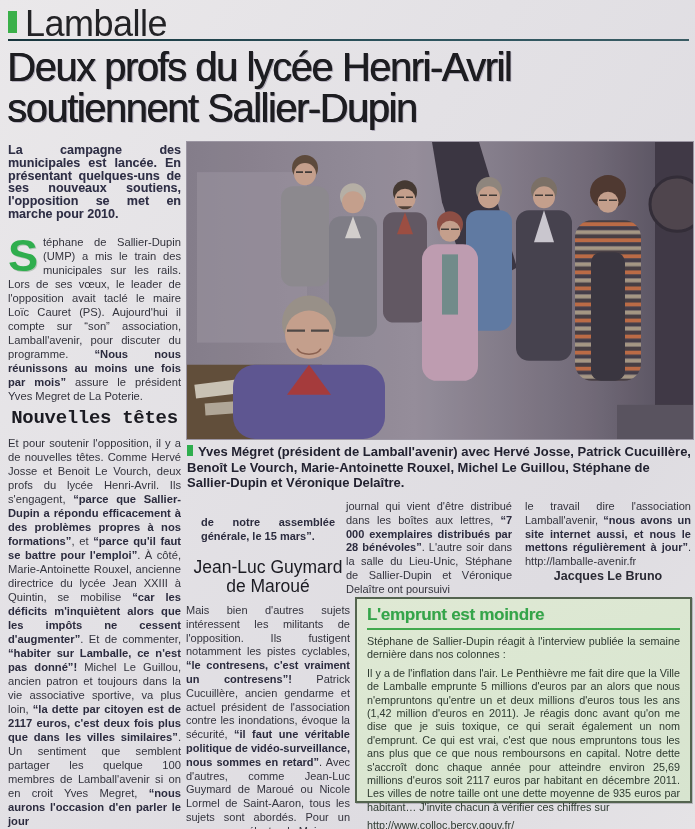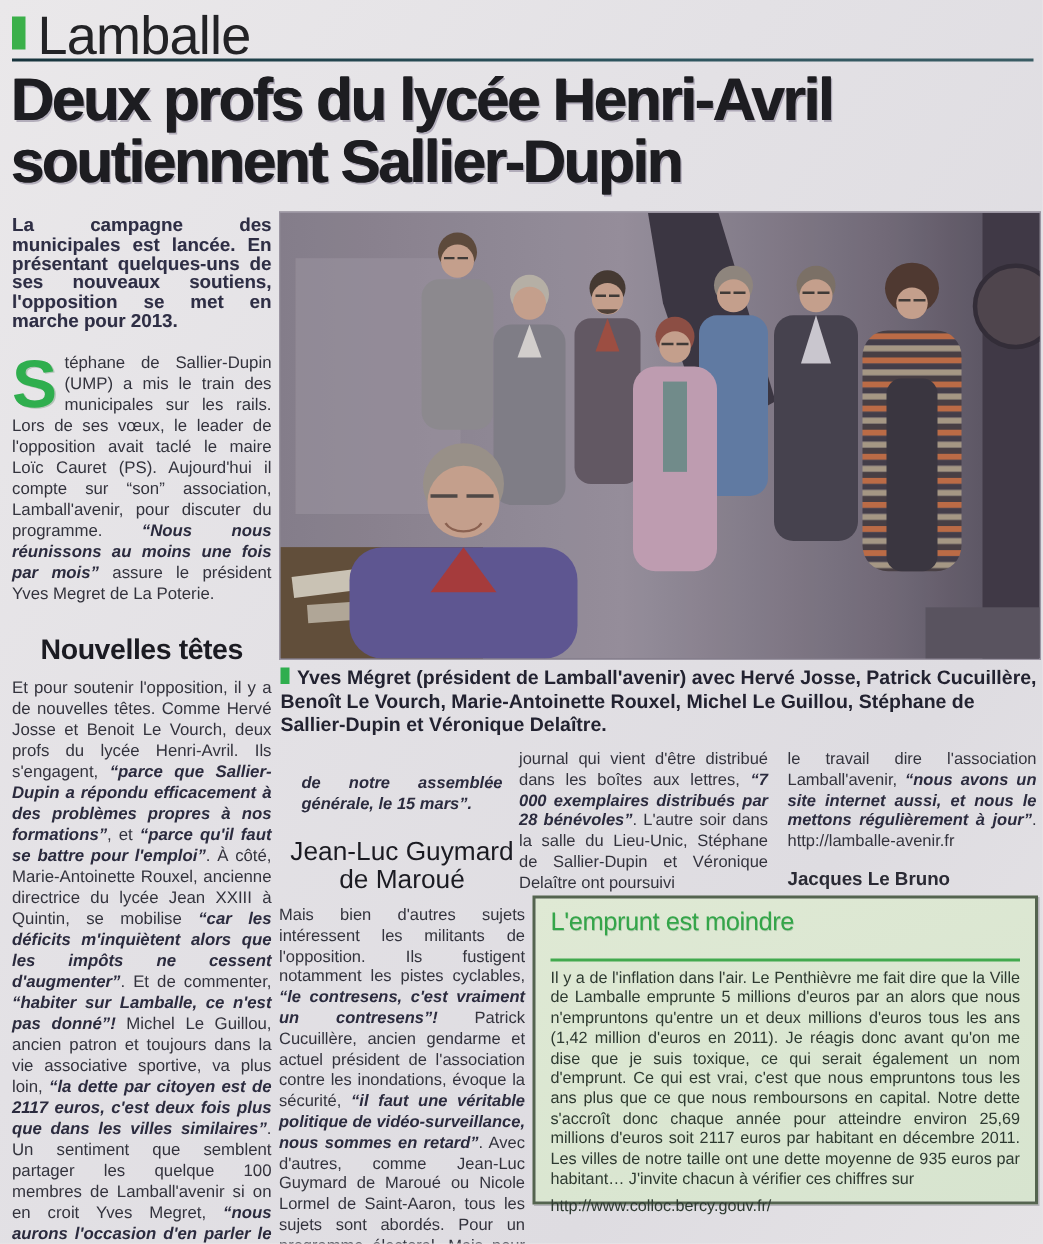--- a/index.html
+++ b/index.html
@@ -12,73 +12,73 @@
   .page{
     position:absolute;inset:0;
     background:linear-gradient(125deg,#eae8ea 0%,#e3e1e5 40%,#dedce1 75%,#e5e3e6 100%);
   }
   
   .section-bullet{position:absolute;left:8px;top:11px;width:9px;height:22px;background:#3bb04a;}
   .section-label{position:absolute;left:25px;top:3px;font-size:36px;font-weight:400;color:#232326;letter-spacing:-0.5px;}
   .header-rule{position:absolute;left:8px;top:39px;width:681px;height:2px;background:linear-gradient(to right,#17343c,#2d545e 60%,#3a5c64);}
   
   .headline{position:absolute;left:7px;top:47px;width:688px;
-    font-size:40px;line-height:41px;font-weight:700;letter-spacing:-1.5px;color:#1d1d21;
+    font-size:40px;line-height:41px;font-weight:400;letter-spacing:-1.5px;color:#1d1d21;
     text-shadow:0.6px 0 0 #1d1d21, 1.4px 1.4px 0 rgba(135,128,150,.55);}
   
   .col1{position:absolute;left:8px;top:144px;width:173px;}
   .intro{font-size:12.5px;line-height:12.8px;font-weight:700;color:#2e2e44;text-align:justify;margin:0 0 14px 0;
     text-shadow:.3px .3px 0 rgba(70,70,110,.25);}
   .body-text{font-size:11.2px;line-height:14px;color:#33333d;text-align:justify;margin:0;}
   .dropcap{float:left;font-size:45px;line-height:33px;font-weight:700;color:#2fae4e;margin:4px 5px 0 0;
     text-shadow:1px 1px 0 rgba(60,120,70,.3);}
-  .subhead{font-size:19px;font-weight:700;color:#1b1b22;text-align:center;margin:20px 0 7px 0;letter-spacing:-0.3px;}
-  .seg-q{font-weight:700;font-style:italic;color:#2b2b3e;}
+  .subhead{font-size:19px;font-weight:700;color:#1b1b22;text-align:center;margin:4px 0 7px 0;letter-spacing:-0.3px;font-family:Liberation Mono, monospace;}
+  .seg-q{font-weight:700;color:#2b2b3e;}
   
   .photo{position:absolute;left:186px;top:141px;width:506px;height:297px;border:1px solid #9b95a2;
     box-shadow:inset 0 0 18px rgba(40,30,50,.35);background:#7d7683;}
   .photo svg{display:block;width:100%;height:100%;}
   
   .caption{position:absolute;left:187px;top:444px;width:505px;font-size:13px;line-height:15.5px;
     font-weight:700;color:#222230;text-align:left;}
   .caption-bullet{display:inline-block;width:6px;height:11px;background:#2fae4e;margin-right:5px;}
   
   .colx{position:absolute;top:500px;width:165px;}
   .col2{left:186px;width:164px;}
   .col3{left:346px;width:166px;}
   .col4{left:525px;width:166px;}
   .col-body{font-size:11px;line-height:13.8px;color:#33333d;text-align:justify;margin:0;}
   .lead-quote{font-size:11px;line-height:14px;margin:15px;text-align:justify;}
   .subhead2{font-size:17.5px;line-height:18.5px;font-weight:400;color:#1b1b22;text-align:center;margin:12px 0 9px 0;}
-  .byline{font-size:12.5px;font-weight:700;color:#2a2a34;text-align:left;margin-top:10px;}
+  .byline{font-size:12.5px;font-weight:700;color:#2a2a34;text-align:center;}
   
   .green-box{position:absolute;left:355px;top:597px;width:337px;height:206px;box-sizing:border-box;
     background:linear-gradient(160deg,#dfe9d4,#d7e4cf);border:2px solid #54644f;padding:6px 10px 6px 10px;
     box-shadow:1px 1px 0 rgba(80,80,90,.3);}
-  .green-box-title{font-size:17px;font-weight:400;color:#34a549;letter-spacing:-0.3px;margin:0 0 2px 0;
-    padding-bottom:14px;border-bottom:2.5px solid #42a94e;text-shadow:.4px .4px 0 rgba(50,130,70,.3);}
+  .green-box-title{font-size:17px;font-weight:700;color:#34a549;letter-spacing:-0.3px;margin:0 0 2px 0;
+    padding-bottom:3px;border-bottom:2.5px solid #42a94e;text-shadow:.4px .4px 0 rgba(50,130,70,.3);}
   .green-box-intro,.green-box-para{font-size:10.8px;line-height:13.4px;color:#2e3a31;text-align:justify;margin:5px 0 0 0;}
   .green-box-link{font-size:10.8px;line-height:13.4px;color:#2e3a31;margin:5px 0 0 0;}
 </style>
 </head>
 <body>
 
 <div class="page">
 
   <div class="section-bullet"></div>
   <div class="section-label">Lamballe</div>
   <div class="header-rule"></div>
 
   <div class="headline">
     <span>Deux profs du lycée Henri-Avril</span><br>
     <span>soutiennent Sallier-Dupin</span>
   </div>
 
   <div class="col1">
-    <p class="intro">La campagne des municipales est lancée. En présentant quelques-uns de ses nouveaux soutiens, l'opposition se met en marche pour 2013.</p>
+    <p class="intro">La campagne des municipales est lancée. En présentant quelques-uns de ses nouveaux soutiens, l'opposition se met en marche pour 2010.</p>
     <p class="body-text"><span class="dropcap">S</span><span><span>téphane de Sallier-Dupin (UMP) a mis le train des municipales sur les rails. Lors de ses vœux, le leader de l'opposition avait taclé le maire Loïc Cauret (PS). Aujourd'hui il compte sur “son” association, Lamball'avenir, pour discuter du programme. </span><span class="seg-q">“Nous nous réunissons au moins une fois par mois”</span><span> assure le président Yves Megret de La Poterie.</span></span></p>
     <h3 class="subhead">Nouvelles têtes</h3>
     <p class="body-text"><span>Et pour soutenir l'opposition, il y a de nouvelles têtes. Comme Hervé Josse et Benoit Le Vourch, deux profs du lycée Henri-Avril. Ils s'engagent, </span><span class="seg-q">“parce que Sallier-Dupin a répondu efficacement à des problèmes propres à nos formations”</span><span>, et </span><span class="seg-q">“parce qu'il faut se battre pour l'emploi”</span><span>. À côté, Marie-Antoinette Rouxel, ancienne directrice du lycée Jean XXIII à Quintin, se mobilise </span><span class="seg-q">“car les déficits m'inquiètent alors que les impôts ne cessent d'augmenter”</span><span>. Et de commenter, </span><span class="seg-q">“habiter sur Lamballe, ce n'est pas donné”!</span><span> Michel Le Guillou, ancien patron et toujours dans la vie associative sportive, va plus loin, </span><span class="seg-q">“la dette par citoyen est de 2117 euros, c'est deux fois plus que dans les villes similaires”</span><span>. Un sentiment que semblent partager les quelque 100 membres de Lamball'avenir si on en croit Yves Megret, </span><span class="seg-q">“nous aurons l'occasion d'en parler le jour</span></p>
   </div>
 
   <div class="photo">
     <svg viewBox="0 0 506 296" preserveAspectRatio="none">
       <defs>
         <linearGradient id="wall" x1="0" y1="0" x2="1" y2="0">
           <stop offset="0" stop-color="#847d8a"></stop>
@@ -184,17 +184,18 @@
     <p class="col-body"><span>journal qui vient d'être distribué dans les boîtes aux lettres, </span><span class="seg-q">“7 000 exemplaires distribués par 28 bénévoles”</span><span>. L'autre soir dans la salle du Lieu-Unic, Stéphane de Sallier-Dupin et Véronique Delaître ont poursuivi</span></p>
   </div>
 
   <div class="colx col4">
     <p class="col-body"><span>le travail dire l'association Lamball'avenir, </span><span class="seg-q">“nous avons un site internet aussi, et nous le mettons régulièrement à jour”</span><span>. http://lamballe-avenir.fr</span></p>
     <div class="byline">Jacques Le Bruno</div>
   </div>
 
   <div class="green-box">
     <h4 class="green-box-title">L'emprunt est moindre</h4>
+    <p class="green-box-intro">Stéphane de Sallier-Dupin réagit à l'interview publiée la semaine dernière dans nos colonnes :</p>
     <p class="green-box-para">Il y a de l'inflation dans l'air. Le Penthièvre me fait dire que la Ville de Lamballe emprunte 5 millions d'euros par an alors que nous n'empruntons qu'entre un et deux millions d'euros tous les ans (1,42 million d'euros en 2011). Je réagis donc avant qu'on me dise que je suis toxique, ce qui serait également un nom d'emprunt. Ce qui est vrai, c'est que nous empruntons tous les ans plus que ce que nous remboursons en capital. Notre dette s'accroît donc chaque année pour atteindre environ 25,69 millions d'euros soit 2117 euros par habitant en décembre 2011. Les villes de notre taille ont une dette moyenne de 935 euros par habitant… J'invite chacun à vérifier ces chiffres sur</p>
     <p class="green-box-link">http://www.colloc.bercy.gouv.fr/</p>
   </div>
 
 </div>
 
 </body></html>

